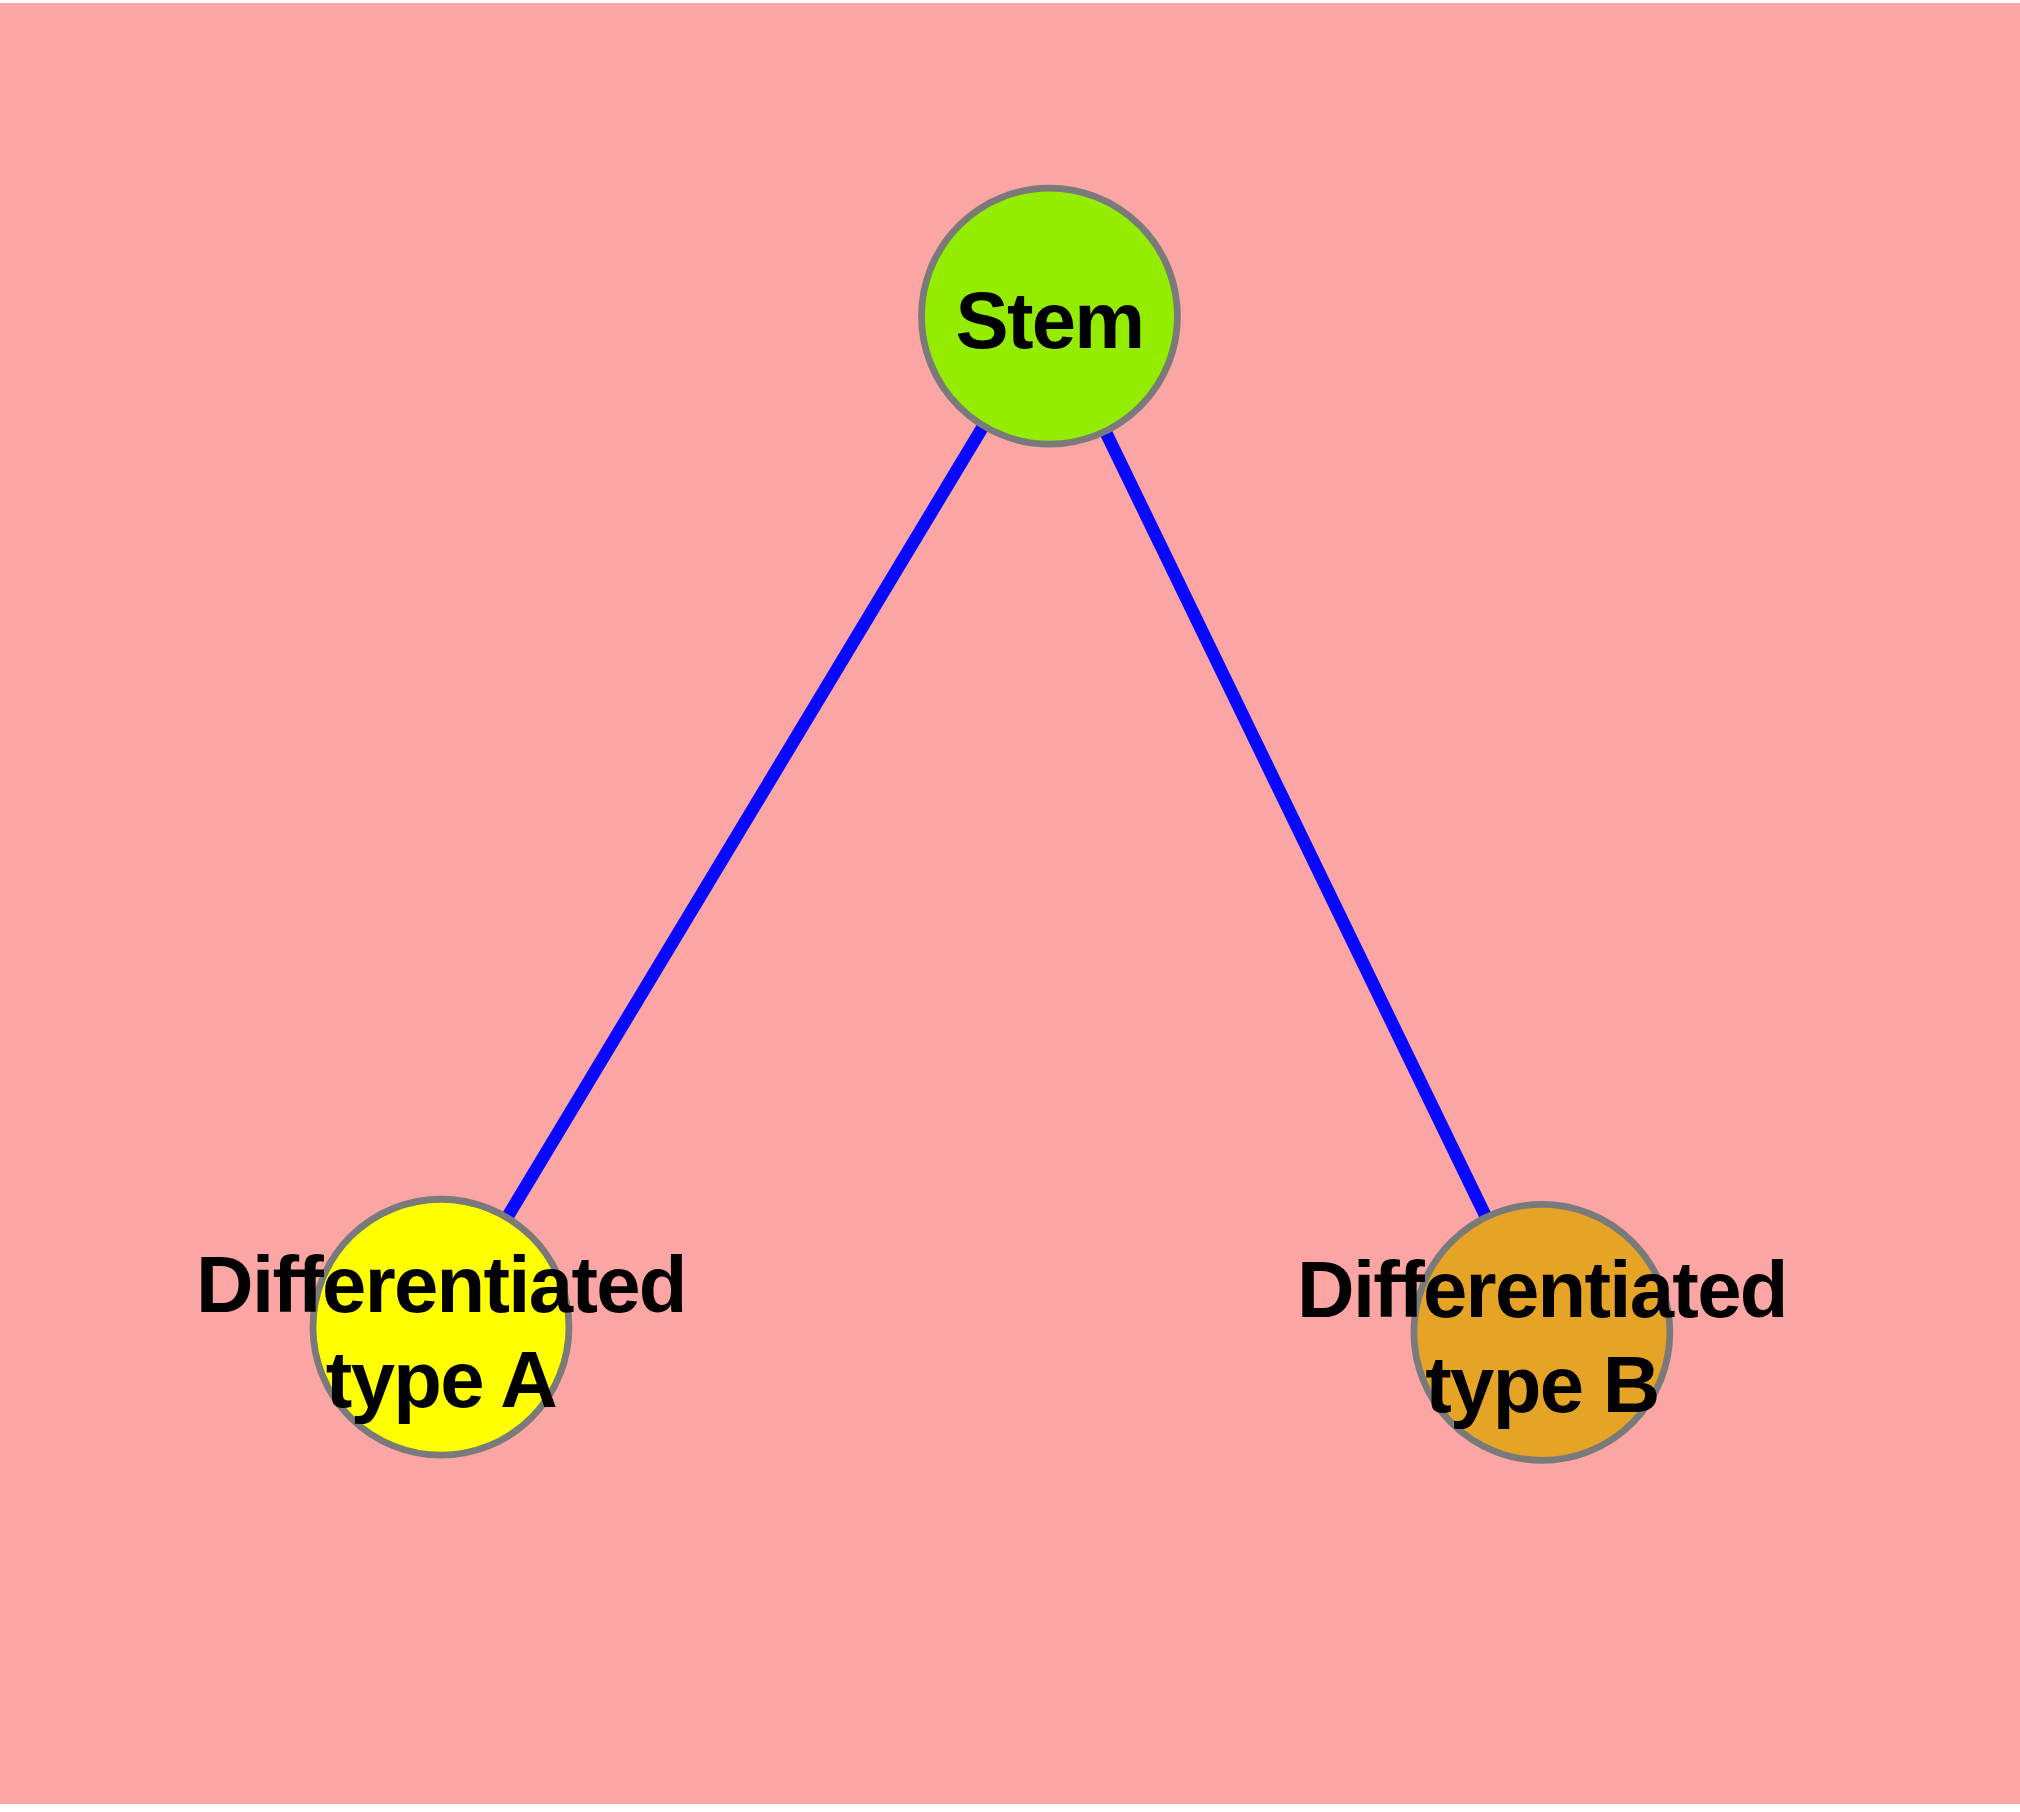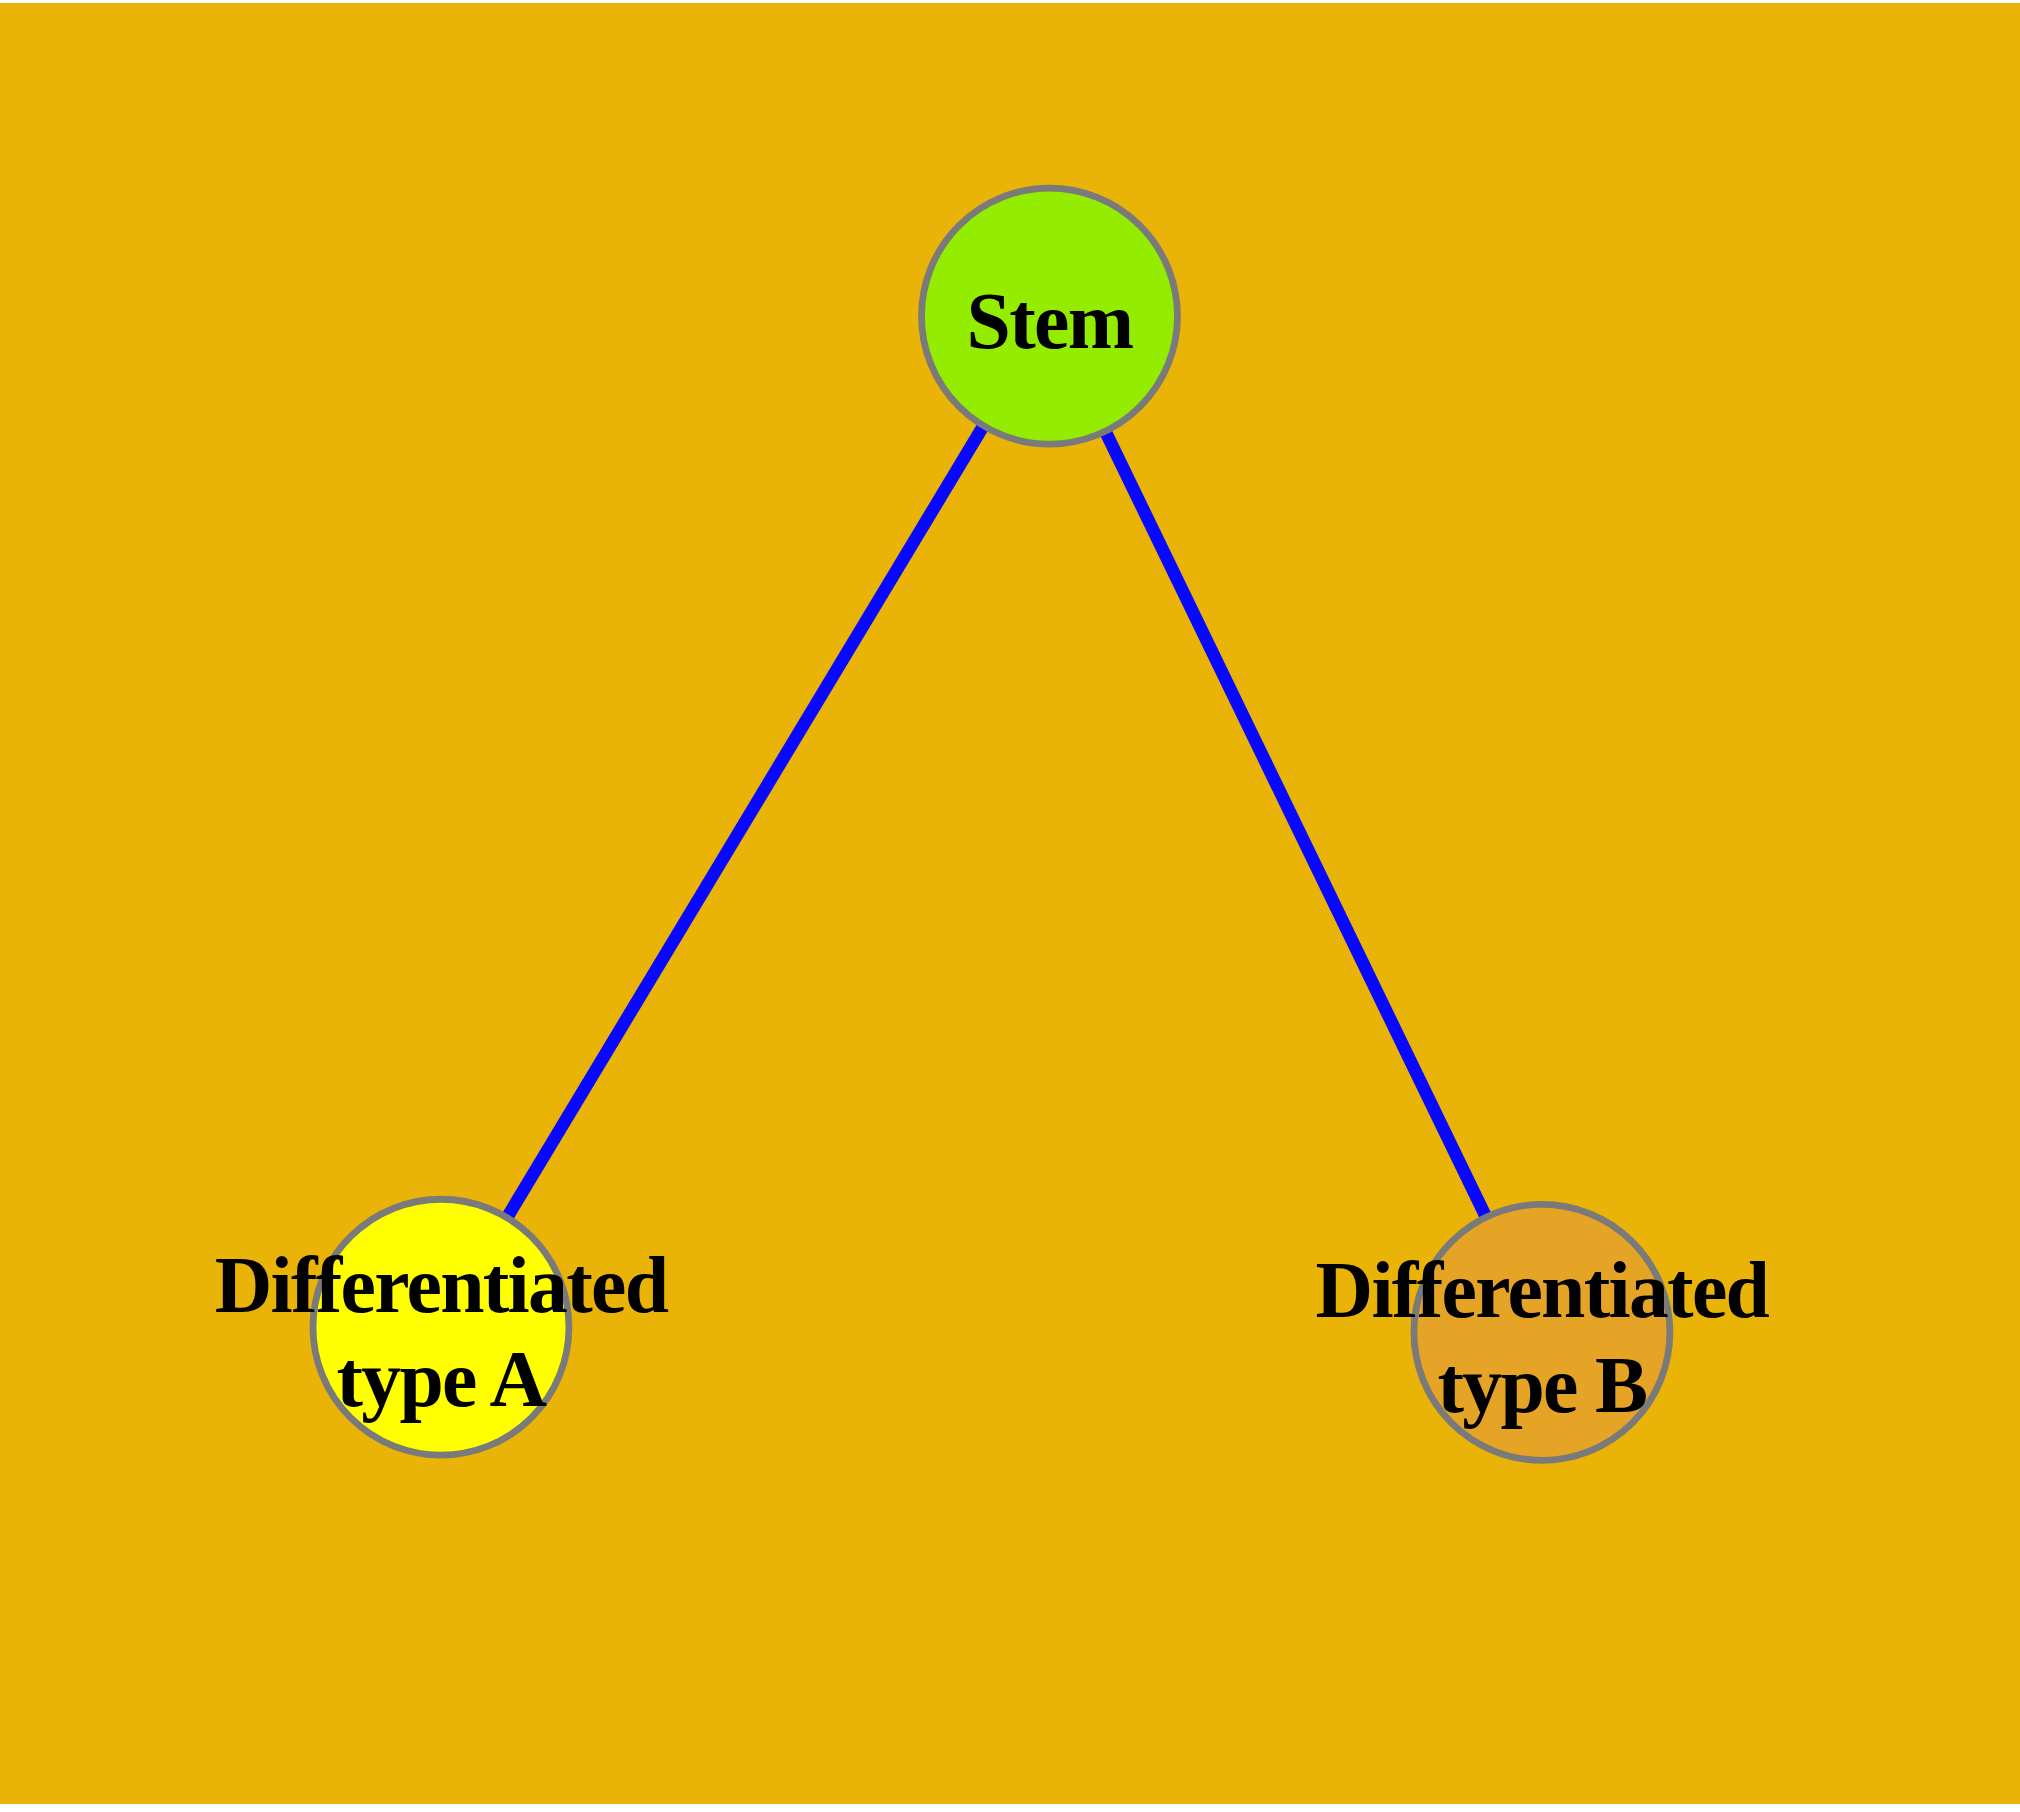--- a/index.html
+++ b/index.html
@@ -29,21 +29,21 @@
   .node-label {
     font-weight: bold;
     letter-spacing: -2px;
     fill: #000000;
     text-anchor: middle;
   }
 </style>
 </head>
 <body>
 
-<div id="stage" style="background: #eab308; width: 2021px; height: 1812px; font-family: Liberation Serif, serif;">
+<div id="stage" style="background: #fca5a5; width: 2021px; height: 1812px;">
   <svg id="diagram-svg" xmlns="http://www.w3.org/2000/svg" width="2021" height="1812" viewBox="0 0 2384 2138">
     <g id="edges-layer">
         <line x1="1238" y1="373" x2="520" y2="1566" stroke="#0808FF" stroke-width="15"></line>
         <line x1="1238" y1="373" x2="1819" y2="1572" stroke="#0808FF" stroke-width="15"></line>
       </g>
     <g id="nodes-layer">
         <circle cx="1238" cy="373" r="151" fill="#94EC00" stroke="#7A7A7A" stroke-width="8"></circle>
         <circle cx="520" cy="1566" r="151" fill="#FFFF00" stroke="#7A7A7A" stroke-width="8"></circle>
         <circle cx="1819" cy="1572" r="151" fill="#E6A426" stroke="#7A7A7A" stroke-width="8"></circle>
       </g>

